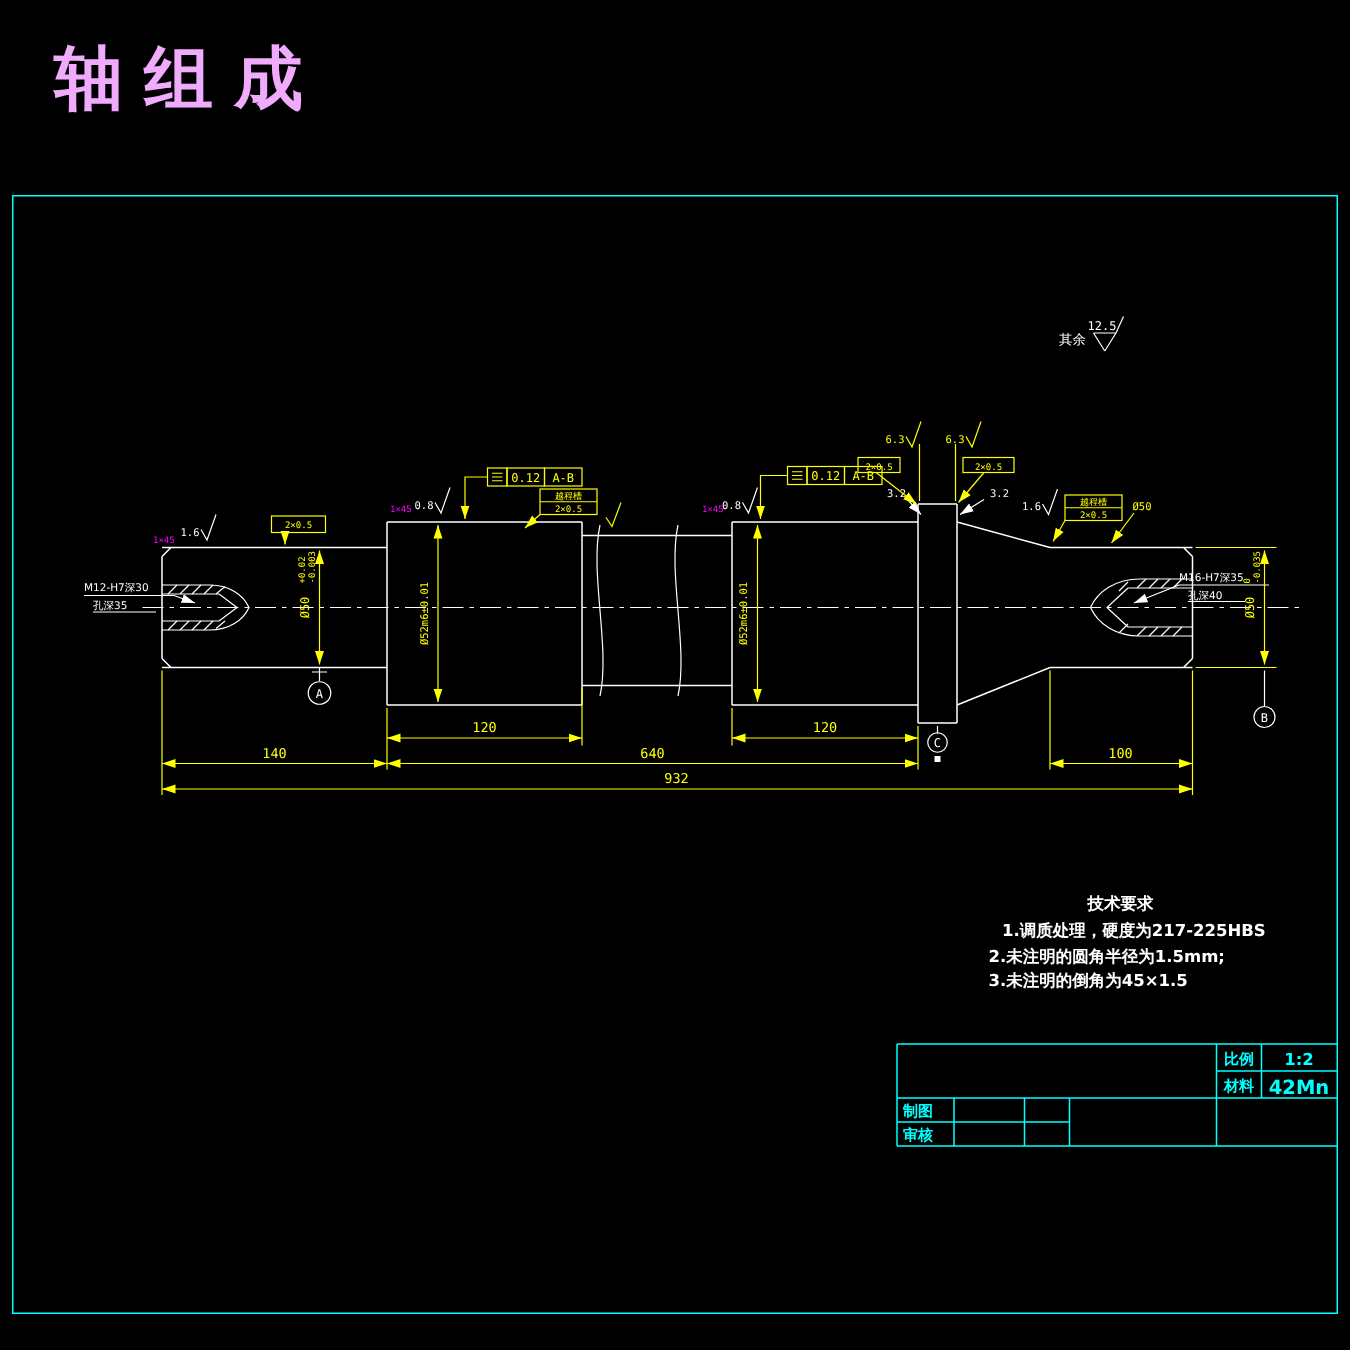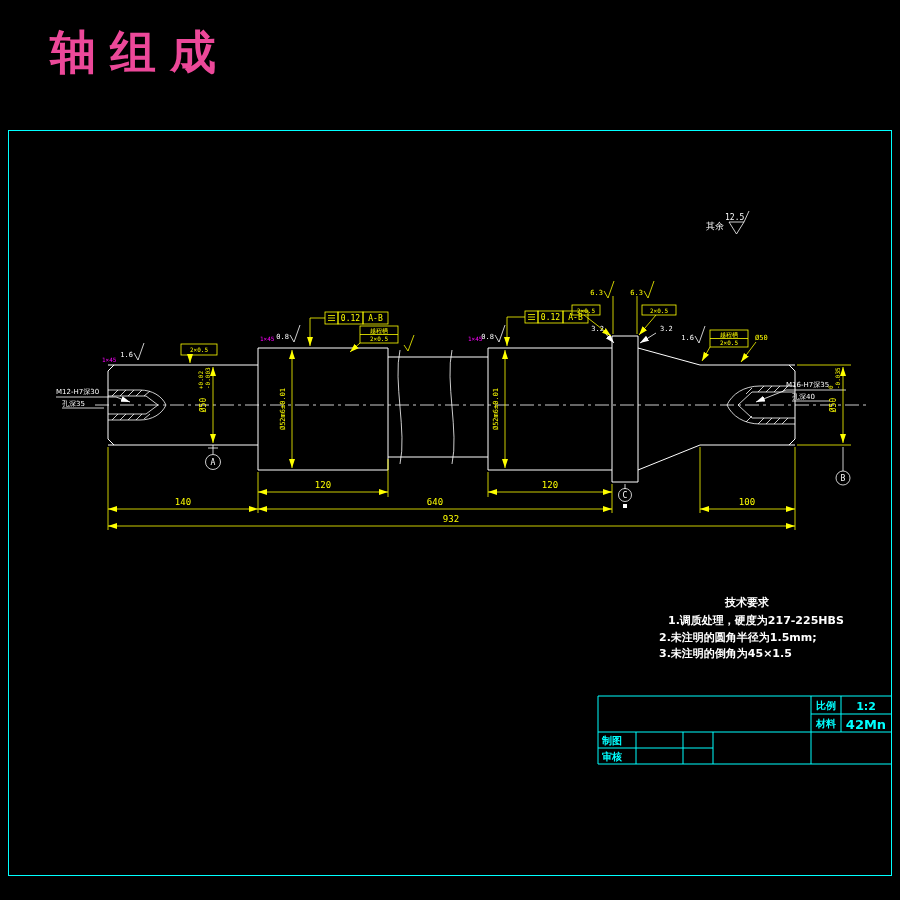--- a/index.html
+++ b/index.html
@@ -1,18 +1,18 @@
 <!DOCTYPE html>
 <html><head>
 <meta charset="utf-8">
 <style>
   html,body{margin:0;padding:0;background:#000;width:900px;height:900px;overflow:hidden;}
   #stage{position:relative;width:900px;height:900px;background:#000;
          font-family:"DejaVu Sans", "Liberation Sans", sans-serif;}
-  #main-title{position:absolute;left:50px;top:22px;color:#ec4899;font-size:46px;
+  #main-title{position:absolute;left:36px;top:22px;color:#f0abfc;font-size:46px;
               font-family:"DejaVu Serif", serif;letter-spacing:14px;font-weight:bold;}
   svg{position:absolute;left:0;top:0;}
   .w{stroke:#ffffff;fill:none;stroke-width:1;}
   .y{stroke:#ffff00;fill:none;stroke-width:1;}
   .c{stroke:#00ffff;fill:none;stroke-width:1;}
   .thin{stroke-width:0.8;}
   text{font-family:"DejaVu Sans Mono","Liberation Mono",monospace;}
   .tw{fill:#ffffff;stroke:none;}
   .ty{fill:#ffff00;stroke:none;}
   .tc{fill:#00ffff;stroke:none;font-family:"DejaVu Sans","Liberation Sans",sans-serif;}

